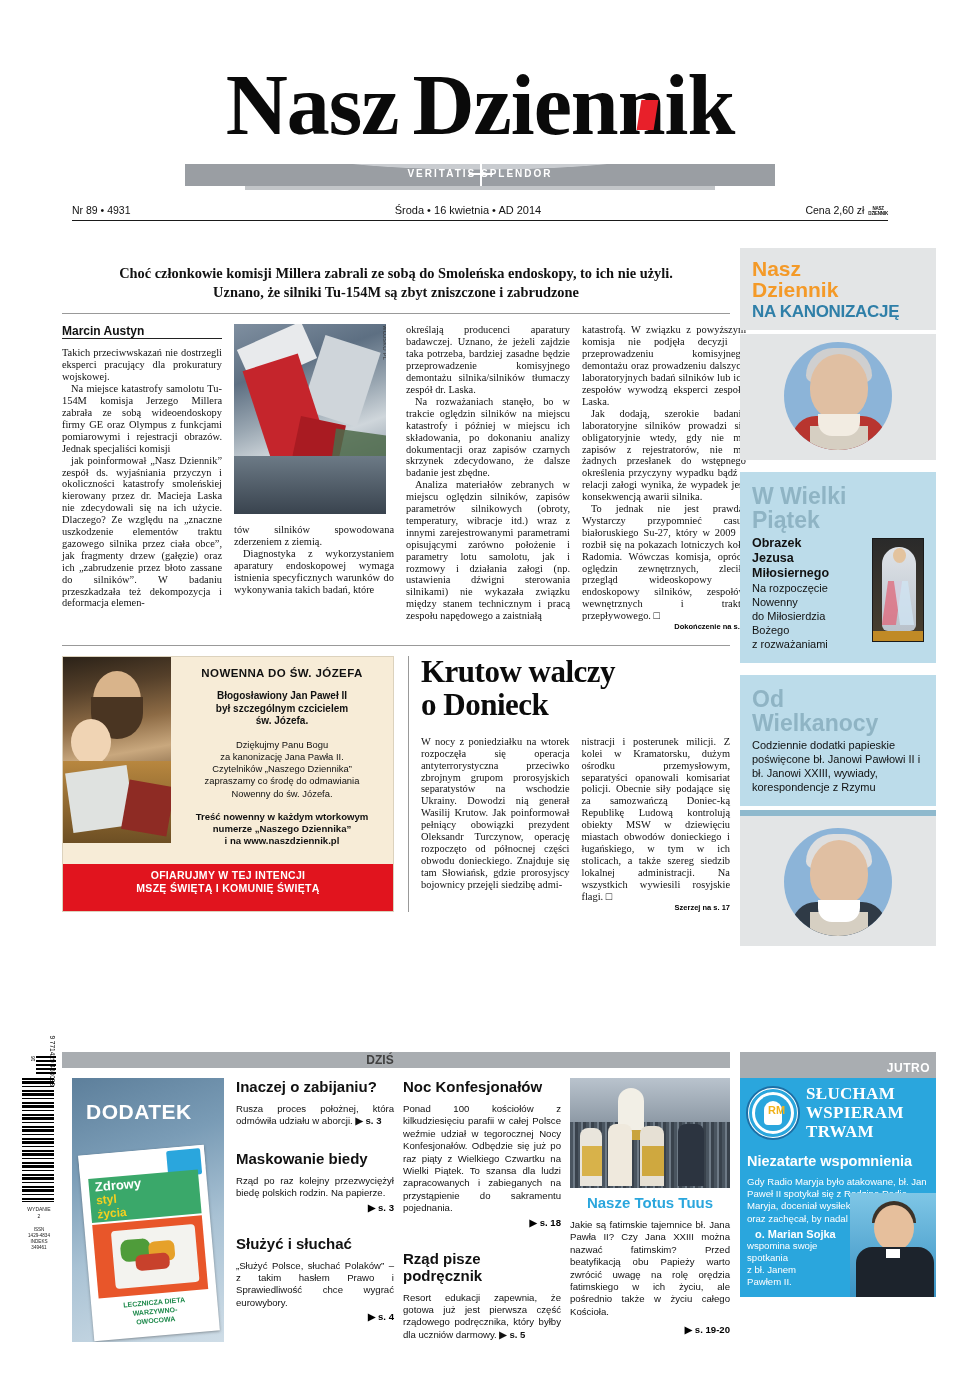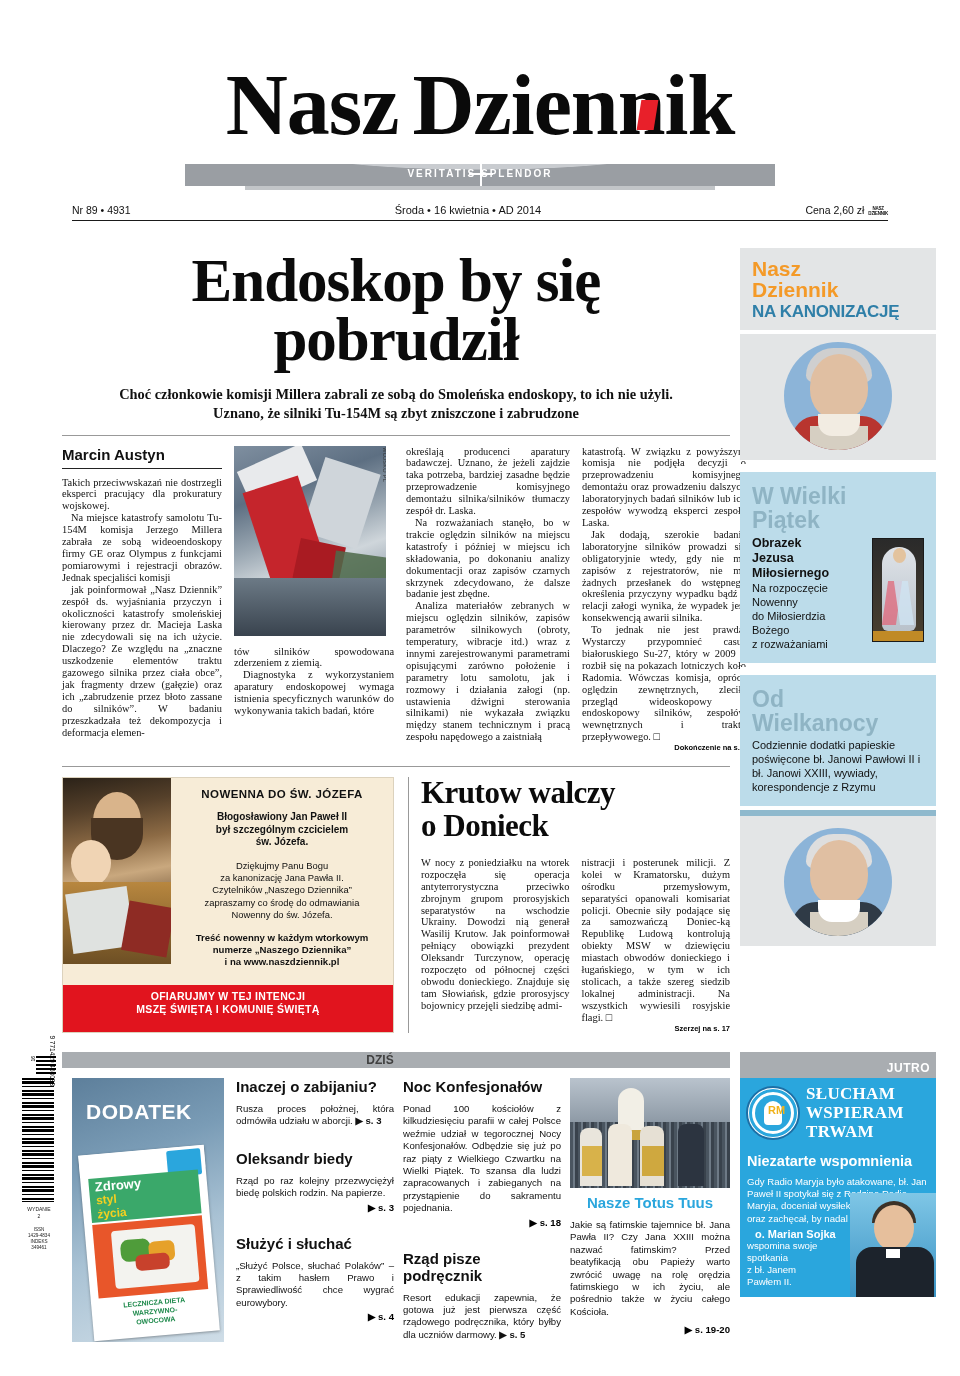--- a/index.html
+++ b/index.html
@@ -96,22 +96,22 @@
 
   
   .cols4 {
     display:grid;
     grid-template-columns: 160px 160px 164px 164px;
     column-gap: 12px;
     margin-top: 10px;
   }
   .byline {
     font-family:"Liberation Sans", sans-serif;
-    font-weight:bold; font-size:15px; color:#111;
-    border-bottom:1.2px solid #222; padding-bottom:5px; margin-bottom:8px;
+    font-weight:bold; font-size:12px; color:#111;
+    border-bottom:1.2px solid #222; margin-bottom:8px;
   }
   p.bt {
     font-family:"Liberation Serif", serif;
     font-size:10.4px; line-height:11.9px; text-align:justify;
     color:#111; text-indent:9px;
   }
   p.bt.first { text-indent:0; }
   .photo-col { position:relative; }
   .photo {
     width:152px; height:190px;
@@ -350,24 +350,20 @@
         <div>NASZ</div>
         <div>DZIENNIK</div>
       </div>
     </div>
   </div>
 
   <div class="body-grid">
 
     <div class="mainarea">
 
-      <h1 class="head">
-        <span>Endoskop by się</span><br>
-        <span>pobrudził</span>
-      </h1>
 
       <div class="deck">
         <span>Choć członkowie komisji Millera zabrali ze sobą do Smoleńska endoskopy, to ich nie użyli.</span><br>
         <span>Uznano, że silniki Tu-154M są zbyt zniszczone i zabrudzone</span>
       </div>
 
       <div class="rule-thin"></div>
 
       <div class="cols4">
 
@@ -569,21 +565,21 @@
 
     <div class="dzis-cols">
 
       <div>
         <div class="dzh">Inaczej o zabijaniu?</div>
         <div class="dzp">
           <span>Rusza proces położnej, która odmówiła udziału w aborcji.</span>
           <span class="pg">▶ s. 3</span>
         </div>
         <div class="dzgap"></div>
-        <div class="dzh">Oleksandr biedy</div>
+        <div class="dzh">Maskowanie biedy</div>
         <div class="dzp">Rząd po raz kolejny przezwyciężył biedę polskich rodzin. Na papierze.</div>
         <div class="pgright">▶ s. 3</div>
         <div class="dzgap"></div>
         <div class="dzh">Służyć i słuchać</div>
         <div class="dzp">„Służyć Polsce, słuchać Polaków” – z takim hasłem Prawo i Sprawiedliwość chce wygrać eurowybory.</div>
         <div class="pgright">▶ s. 4</div>
       </div>
 
       <div>
         <div class="dzh">Noc Konfesjonałów</div>

